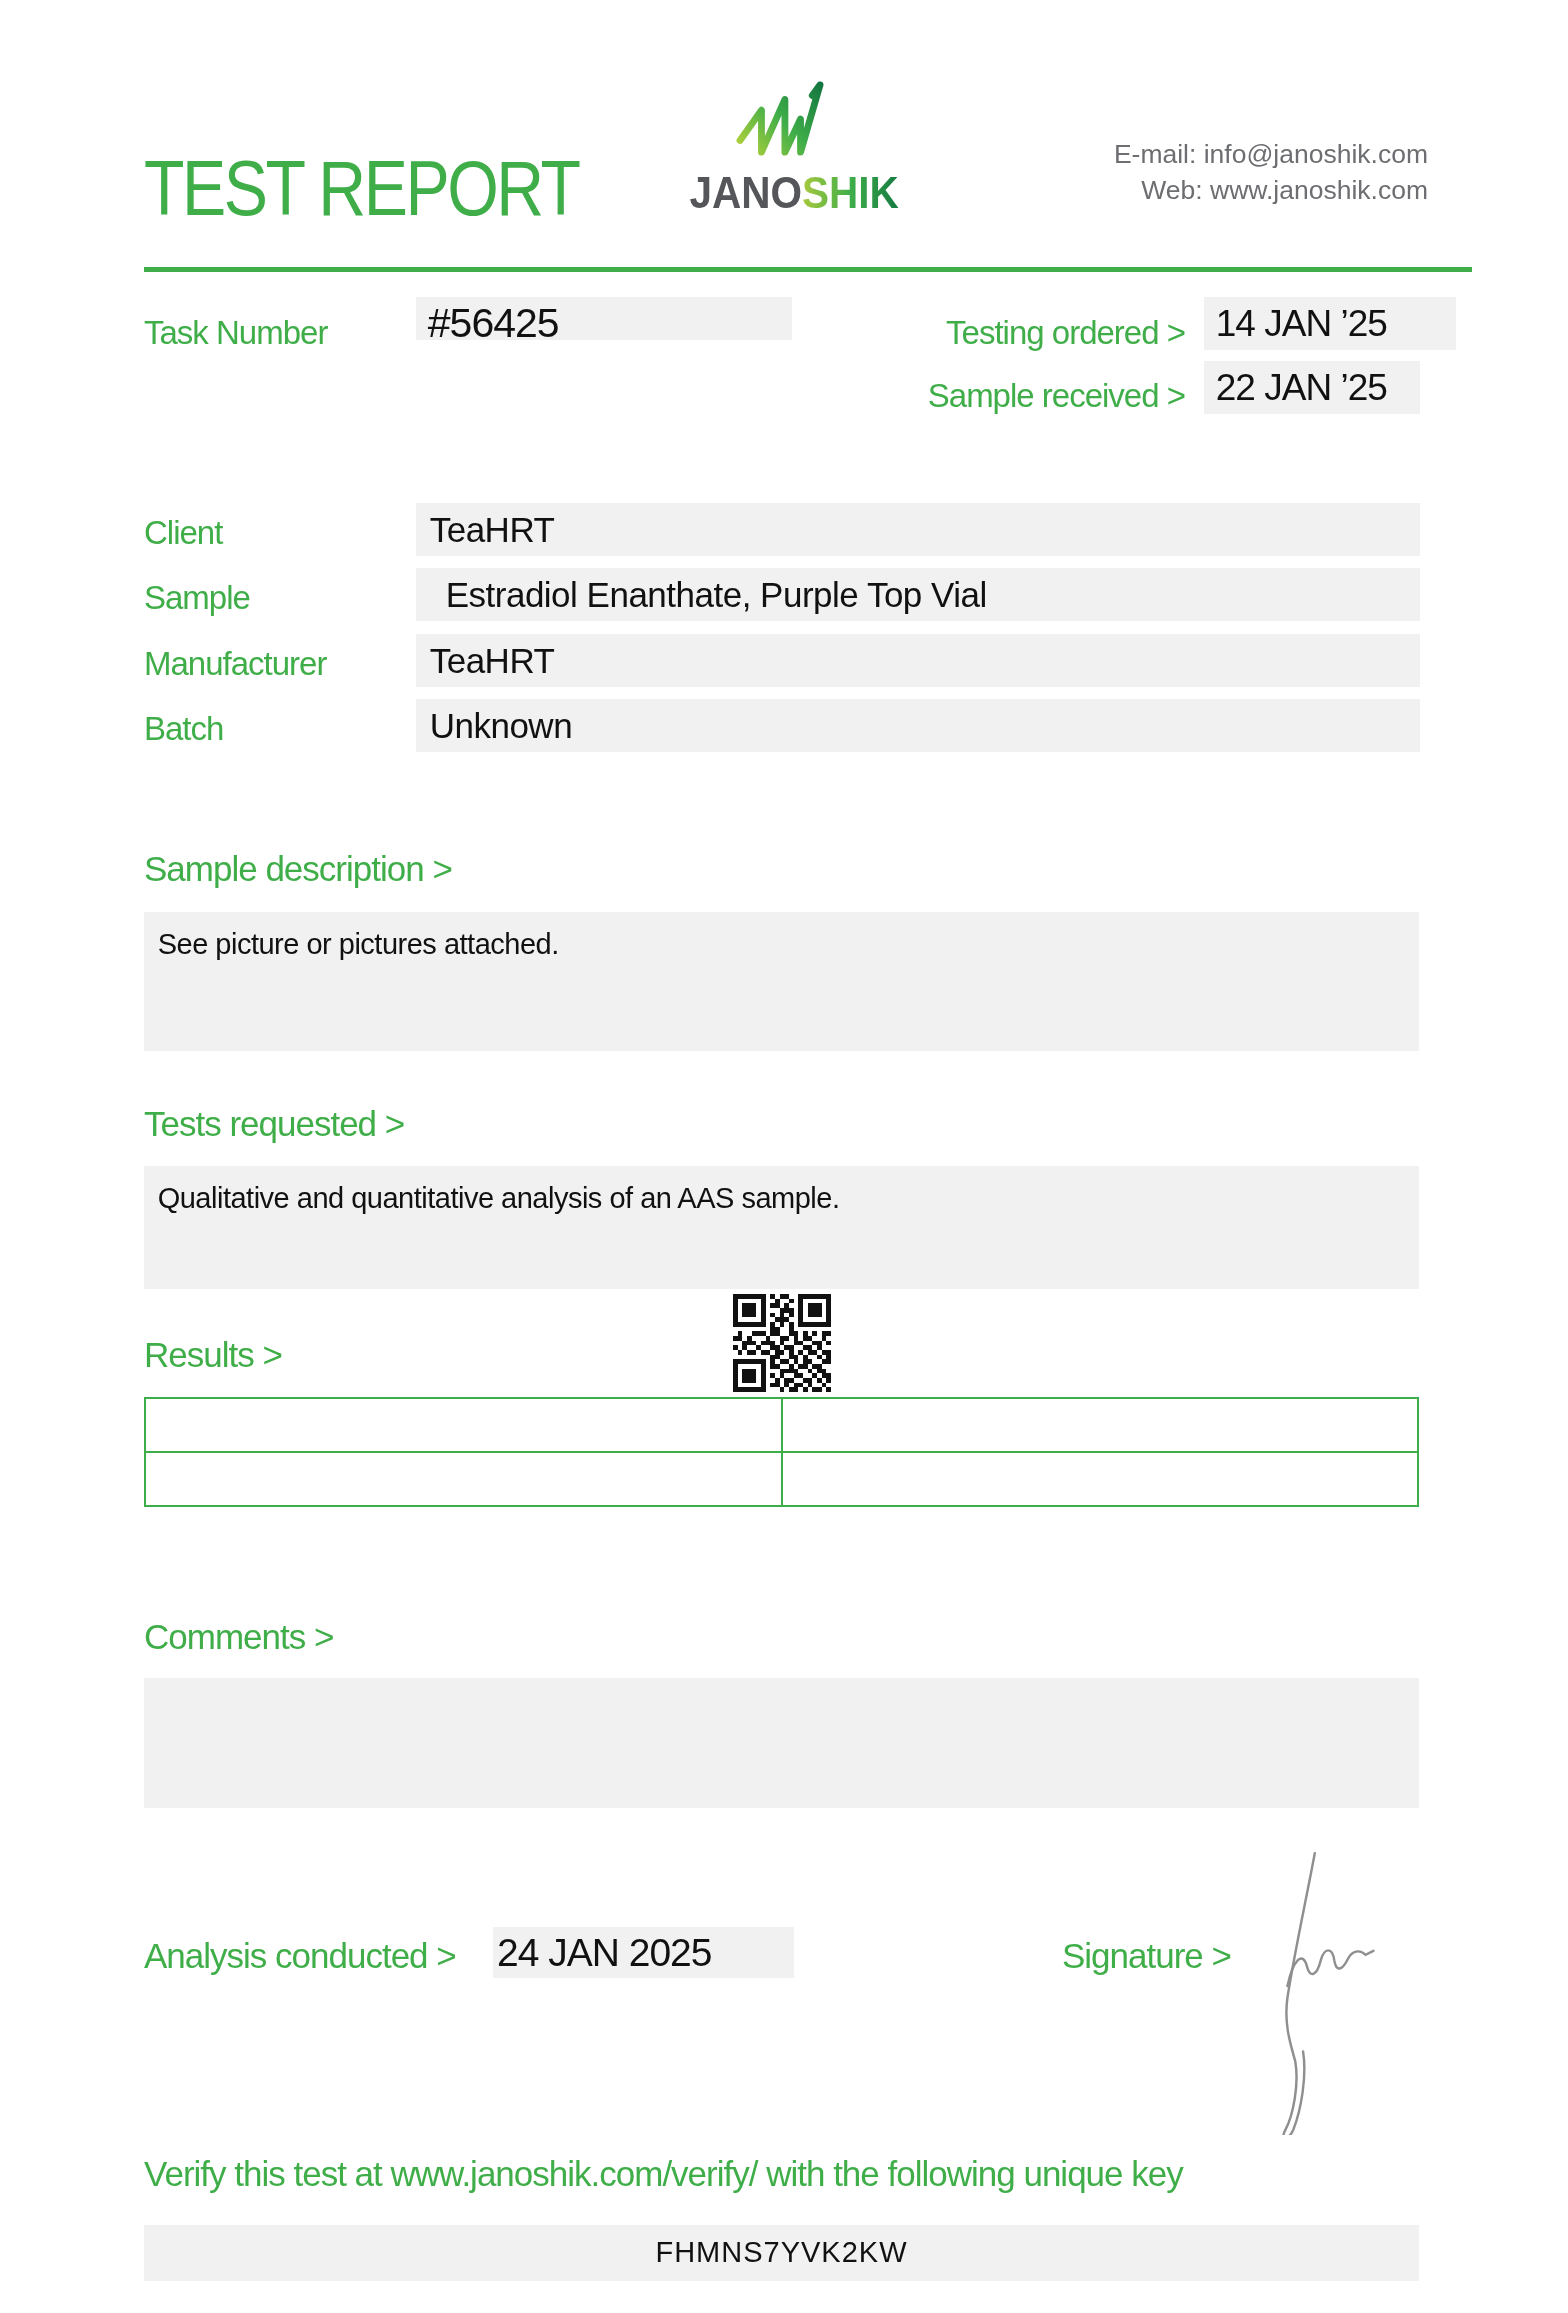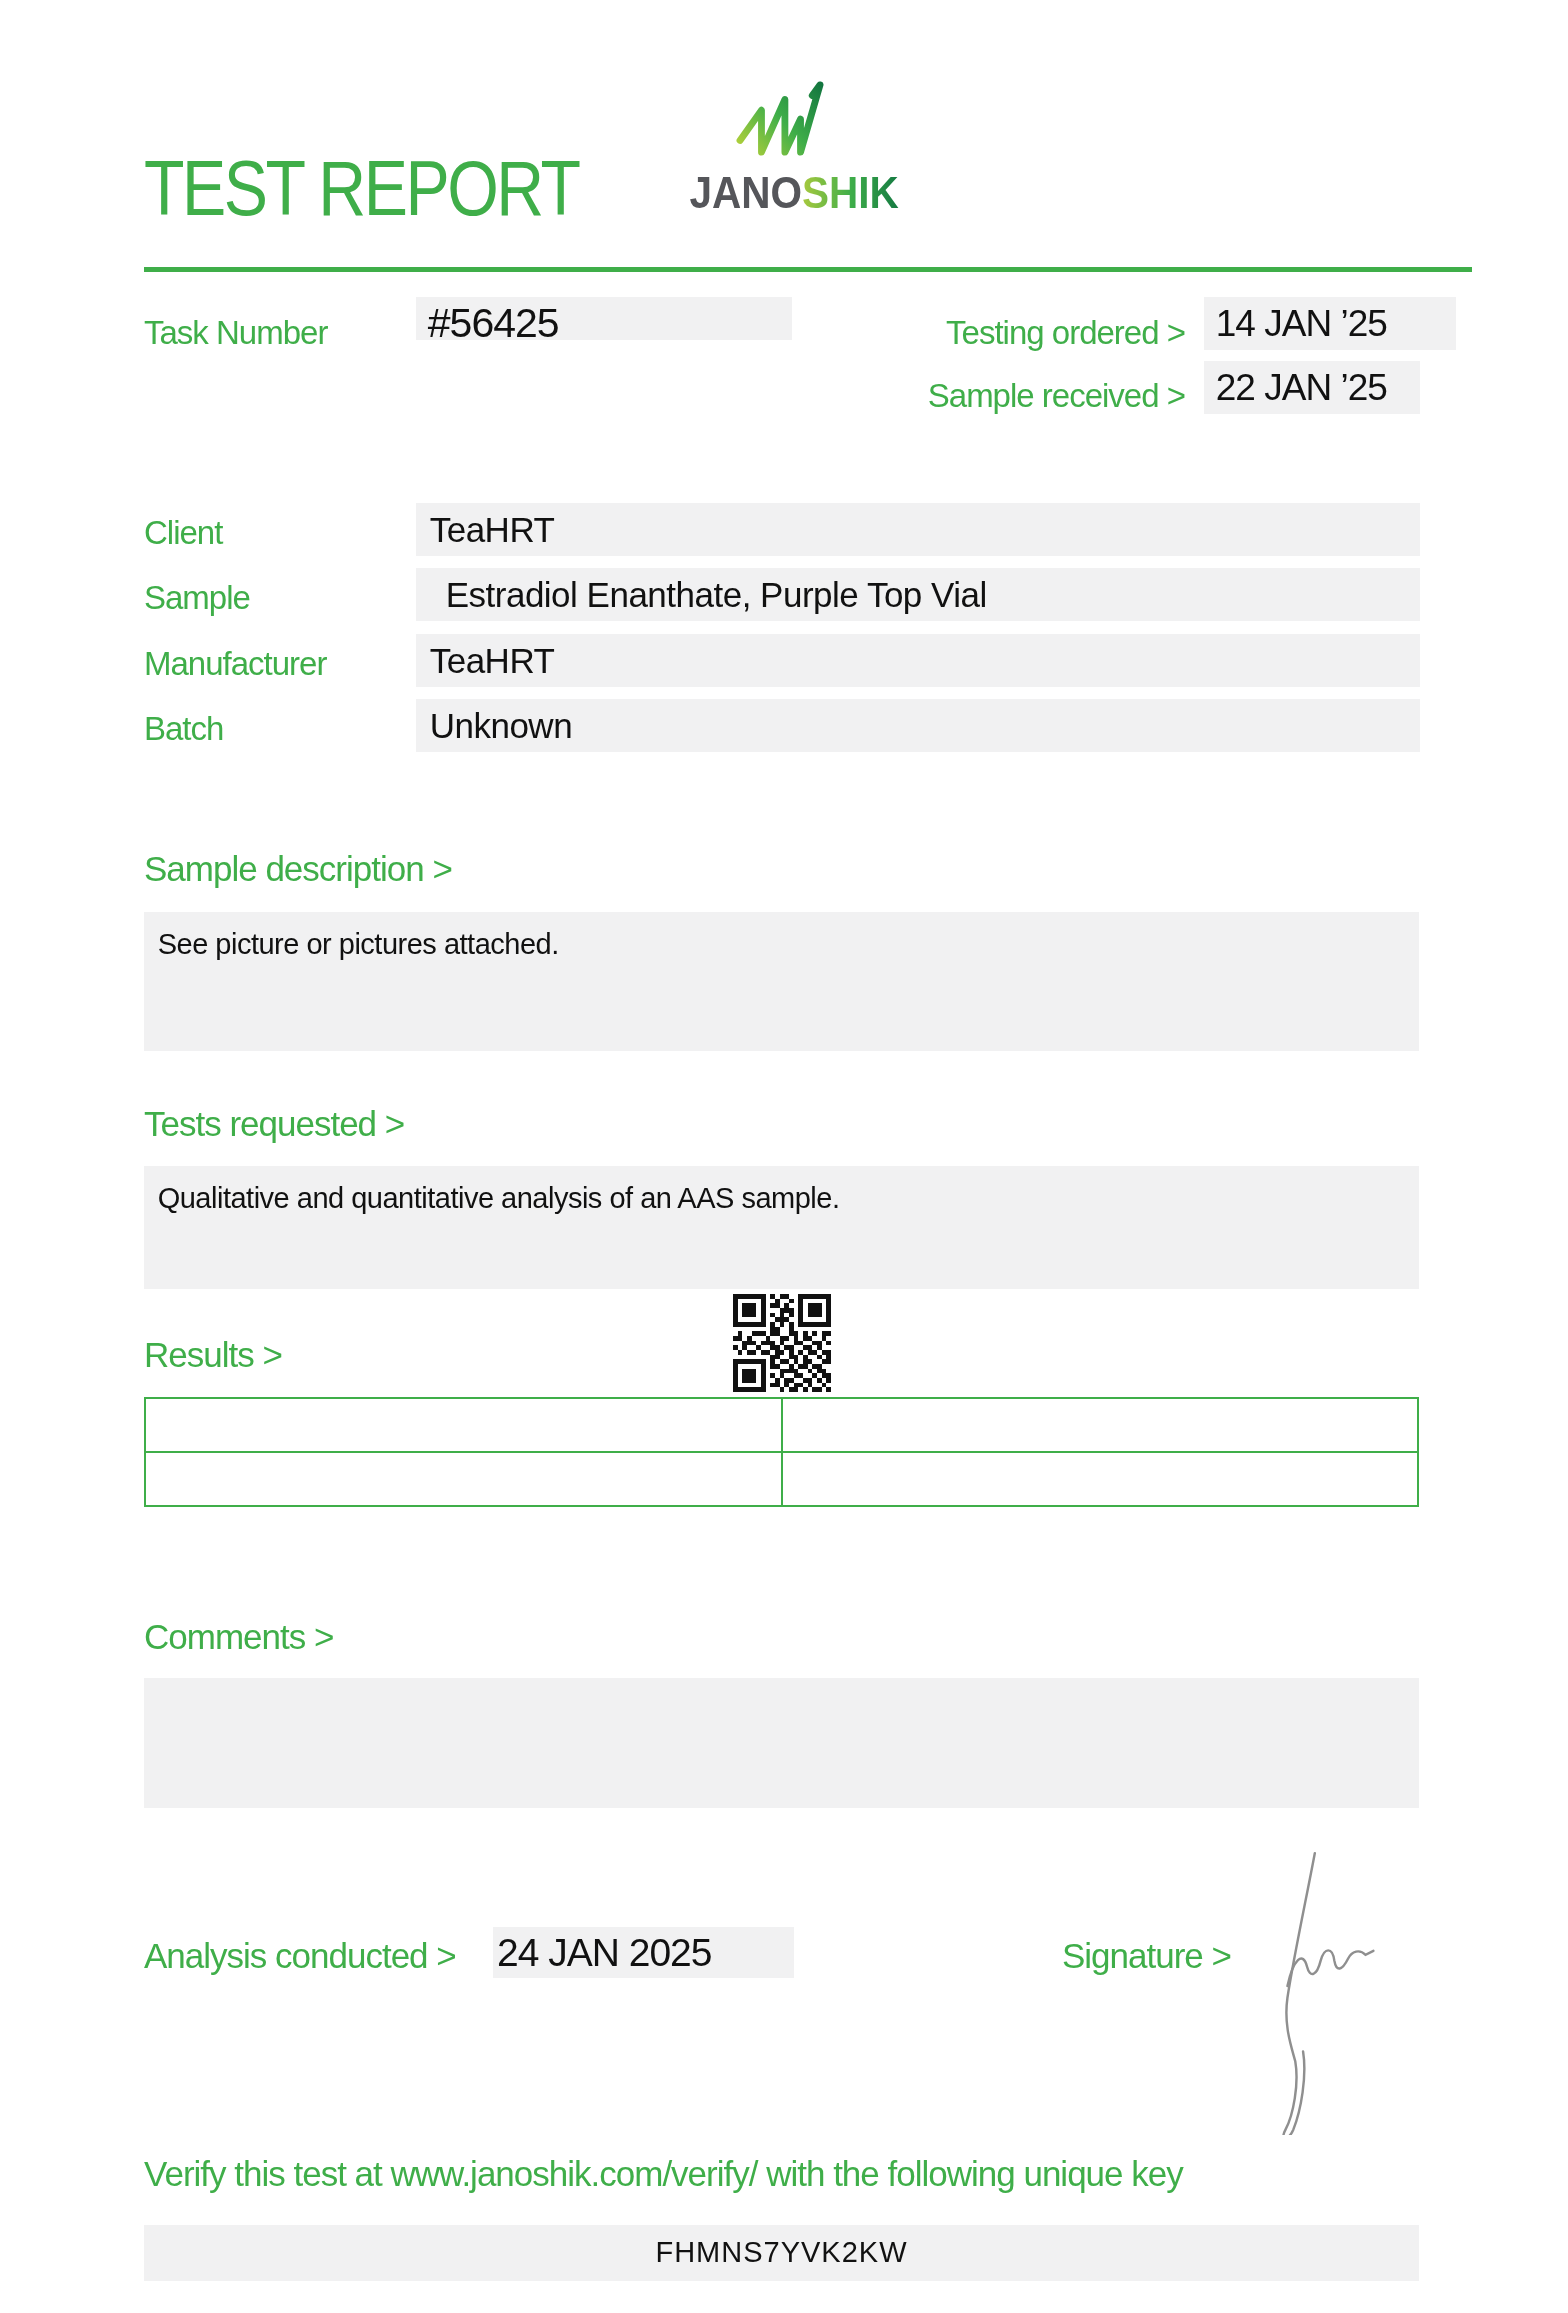--- a/index.html
+++ b/index.html
@@ -44,20 +44,24 @@
         <stop offset="1" stop-color="#0d6e3e"></stop>
       </linearGradient>
     </defs>
     <path d="M4 64 L26 33 L26 76 L50 22 L50 76 L66 42 L66 76 L86 7 L78 18" fill="none" stroke="url(#lg)" stroke-width="7" stroke-linecap="round" stroke-linejoin="round"></path>
   </svg>
 
   <div class="abs logo-word" style="left:679px;top:167px;width:210px;">
     <span class="logo-dark">JANO</span><span class="logo-green">SHIK</span>
   </div>
 
+  <div class="abs contact" style="right:140px;top:137px;">
+    <div><span>E-mail:</span>&nbsp;<span>info@janoshik.com</span></div>
+    <div><span>Web:</span>&nbsp;<span>www.janoshik.com</span></div>
+  </div>
 
   <div class="abs divider" style="left:144px;top:267px;width:1328px;"></div>
 
   <div class="abs label" style="left:144px;top:314px;">Task Number</div>
   <div class="abs graybox" style="left:416px;top:297px;width:376px;height:43px;">
     <div class="value-lg" style="padding-left:11.8px;line-height:53px;">#56425</div>
   </div>
 
   <div class="abs label" style="left:765px;top:314px;width:420px;text-align:right;">Testing ordered  &gt;</div>
   <div class="abs graybox" style="left:1204px;top:297px;width:252px;height:53px;">

